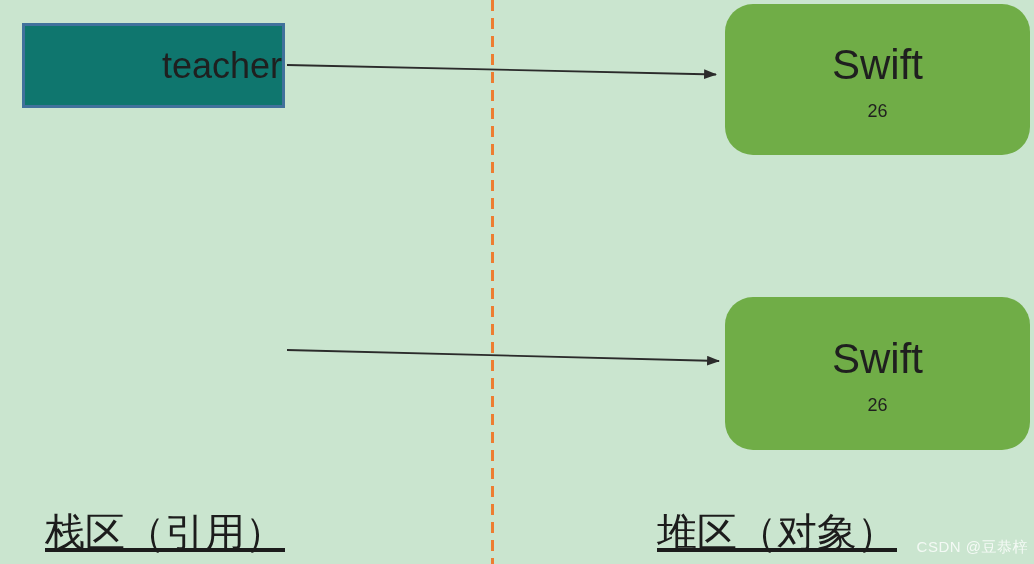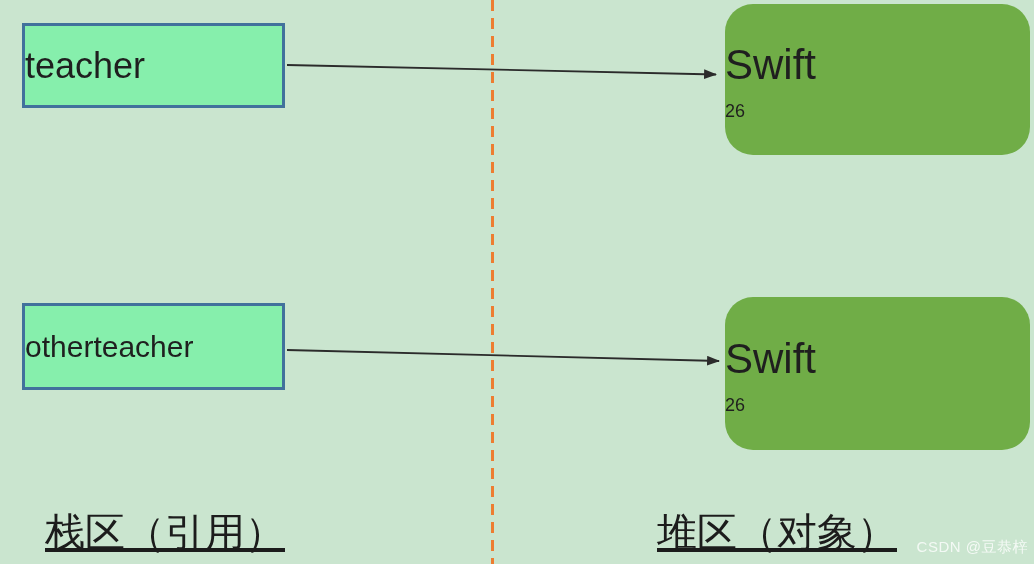--- a/index.html
+++ b/index.html
@@ -30,39 +30,39 @@
     background: repeating-linear-gradient(
       to bottom,
       #ed7d31 0px, #ed7d31 11px,
       transparent 11px, transparent 18px
     );
   }
   .ref-box {
     position: absolute;
     left: 22px;
     width: 263px;
-    background: #86efac;
+    background: #0f766e;
     border: 3px solid #41719c;
     box-sizing: border-box;
     display: flex;
     align-items: center;
-    justify-content: flex-start;
+    justify-content: flex-end;
     color: #1f1f1f;
   }
   .ref-1 { top: 23px;  height: 85px; font-size: 36px; }
   .ref-2 { top: 303px; height: 87px; font-size: 30px; }
   .obj-box {
     position: absolute;
     left: 725px;
     width: 305px;
     background: #70ad47;
     border-radius: 28px;
     display: flex;
     flex-direction: column;
-    align-items: flex-start;
+    align-items: center;
     justify-content: center;
     gap: 16px;
     padding-top: 4px;
     box-sizing: border-box;
     color: #1f1f1f;
   }
   .obj-1 { top: 4px;   height: 151px; }
   .obj-2 { top: 297px; height: 153px; }
   .obj-class { font-size: 42px; line-height: 1; }
   .obj-value { font-size: 18px; line-height: 1; }
@@ -100,23 +100,20 @@
     <line x1="287" y1="65" x2="716" y2="74.5" stroke="#2b2b2b" stroke-width="1.8" marker-end="url(#ah)"></line>
     <line x1="287" y1="350" x2="719" y2="361" stroke="#2b2b2b" stroke-width="1.8" marker-end="url(#ah)"></line>
   </svg>
 
   <div class="divider"></div>
 
   <div class="ref-box ref-1">
     <span>teacher</span>
   </div>
 
-  <div class="ref-box ref-2">
-    <span>otherteacher</span>
-  </div>
 
   <div class="obj-box obj-1">
     <div class="obj-class">Swift</div>
     <div class="obj-value">26</div>
   </div>
 
   <div class="obj-box obj-2">
     <div class="obj-class">Swift</div>
     <div class="obj-value">26</div>
   </div>

